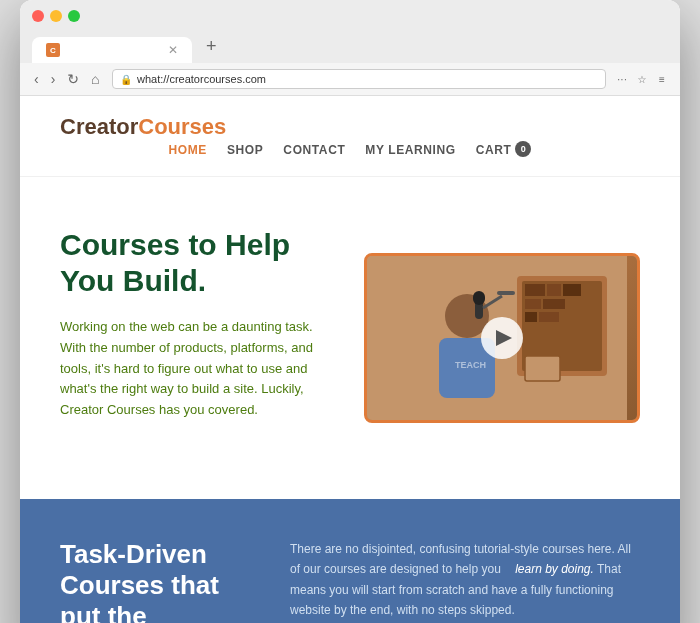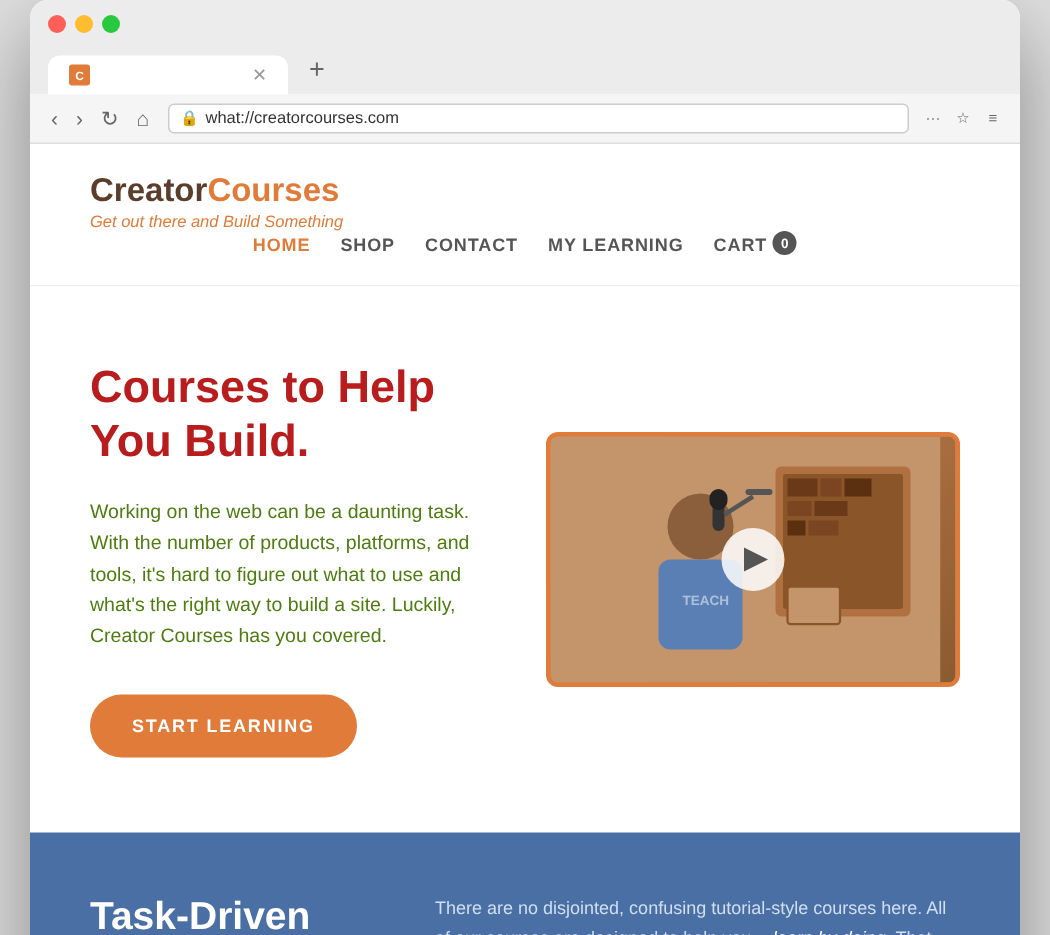--- a/index.html
+++ b/index.html
@@ -215,21 +215,21 @@
       background: #fff;
     }
 
     .hero-text {
       flex: 1;
     }
 
     .hero-title {
       font-size: 30px;
       font-weight: 800;
-      color: #b91c1c;
+      color: #14532d;
       line-height: 1.2;
       margin-bottom: 18px;
     }
 
     .hero-description {
       font-size: 13px;
       color: #4d7c0f;
       line-height: 1.6;
       margin-bottom: 28px;
       max-width: 280px;
@@ -386,21 +386,20 @@
     </div>
   </div>
 
   <div class="website">
 
     <nav class="site-nav">
       <div class="logo">
         <div class="logo-text">
           <span class="logo-creator">Creator</span><span class="logo-courses">Courses</span>
         </div>
-        <div class="logo-tagline">Get out there and Build Something</div>
       </div>
       <ul class="nav-links">
         <li><a href="#" class="active">HOME</a></li>
         <li><a href="#">SHOP</a></li>
         <li><a href="#">CONTACT</a></li>
         <li><a href="#">MY LEARNING</a></li>
         <li>
           <a href="#">
             <span class="cart-badge">
               <span>CART</span>
@@ -408,21 +407,20 @@
             </span>
           </a>
         </li>
       </ul>
     </nav>
 
     <div class="hero">
       <div class="hero-text">
         <h1 class="hero-title">Courses to Help You Build.</h1>
         <p class="hero-description">Working on the web can be a daunting task. With the number of products, platforms, and tools, it's hard to figure out what to use and what's the right way to build a site. Luckily, Creator Courses has you covered.</p>
-        <button class="hero-cta">START LEARNING</button>
       </div>
 
       <div class="hero-video">
         <div class="video-container">
           <div class="video-thumbnail">
 
             <svg viewBox="0 0 260 170" width="260" height="170" style="position:absolute;top:0;left:0;">
 
               <rect x="0" y="0" width="260" height="170" fill="#c4956a"></rect>
 

